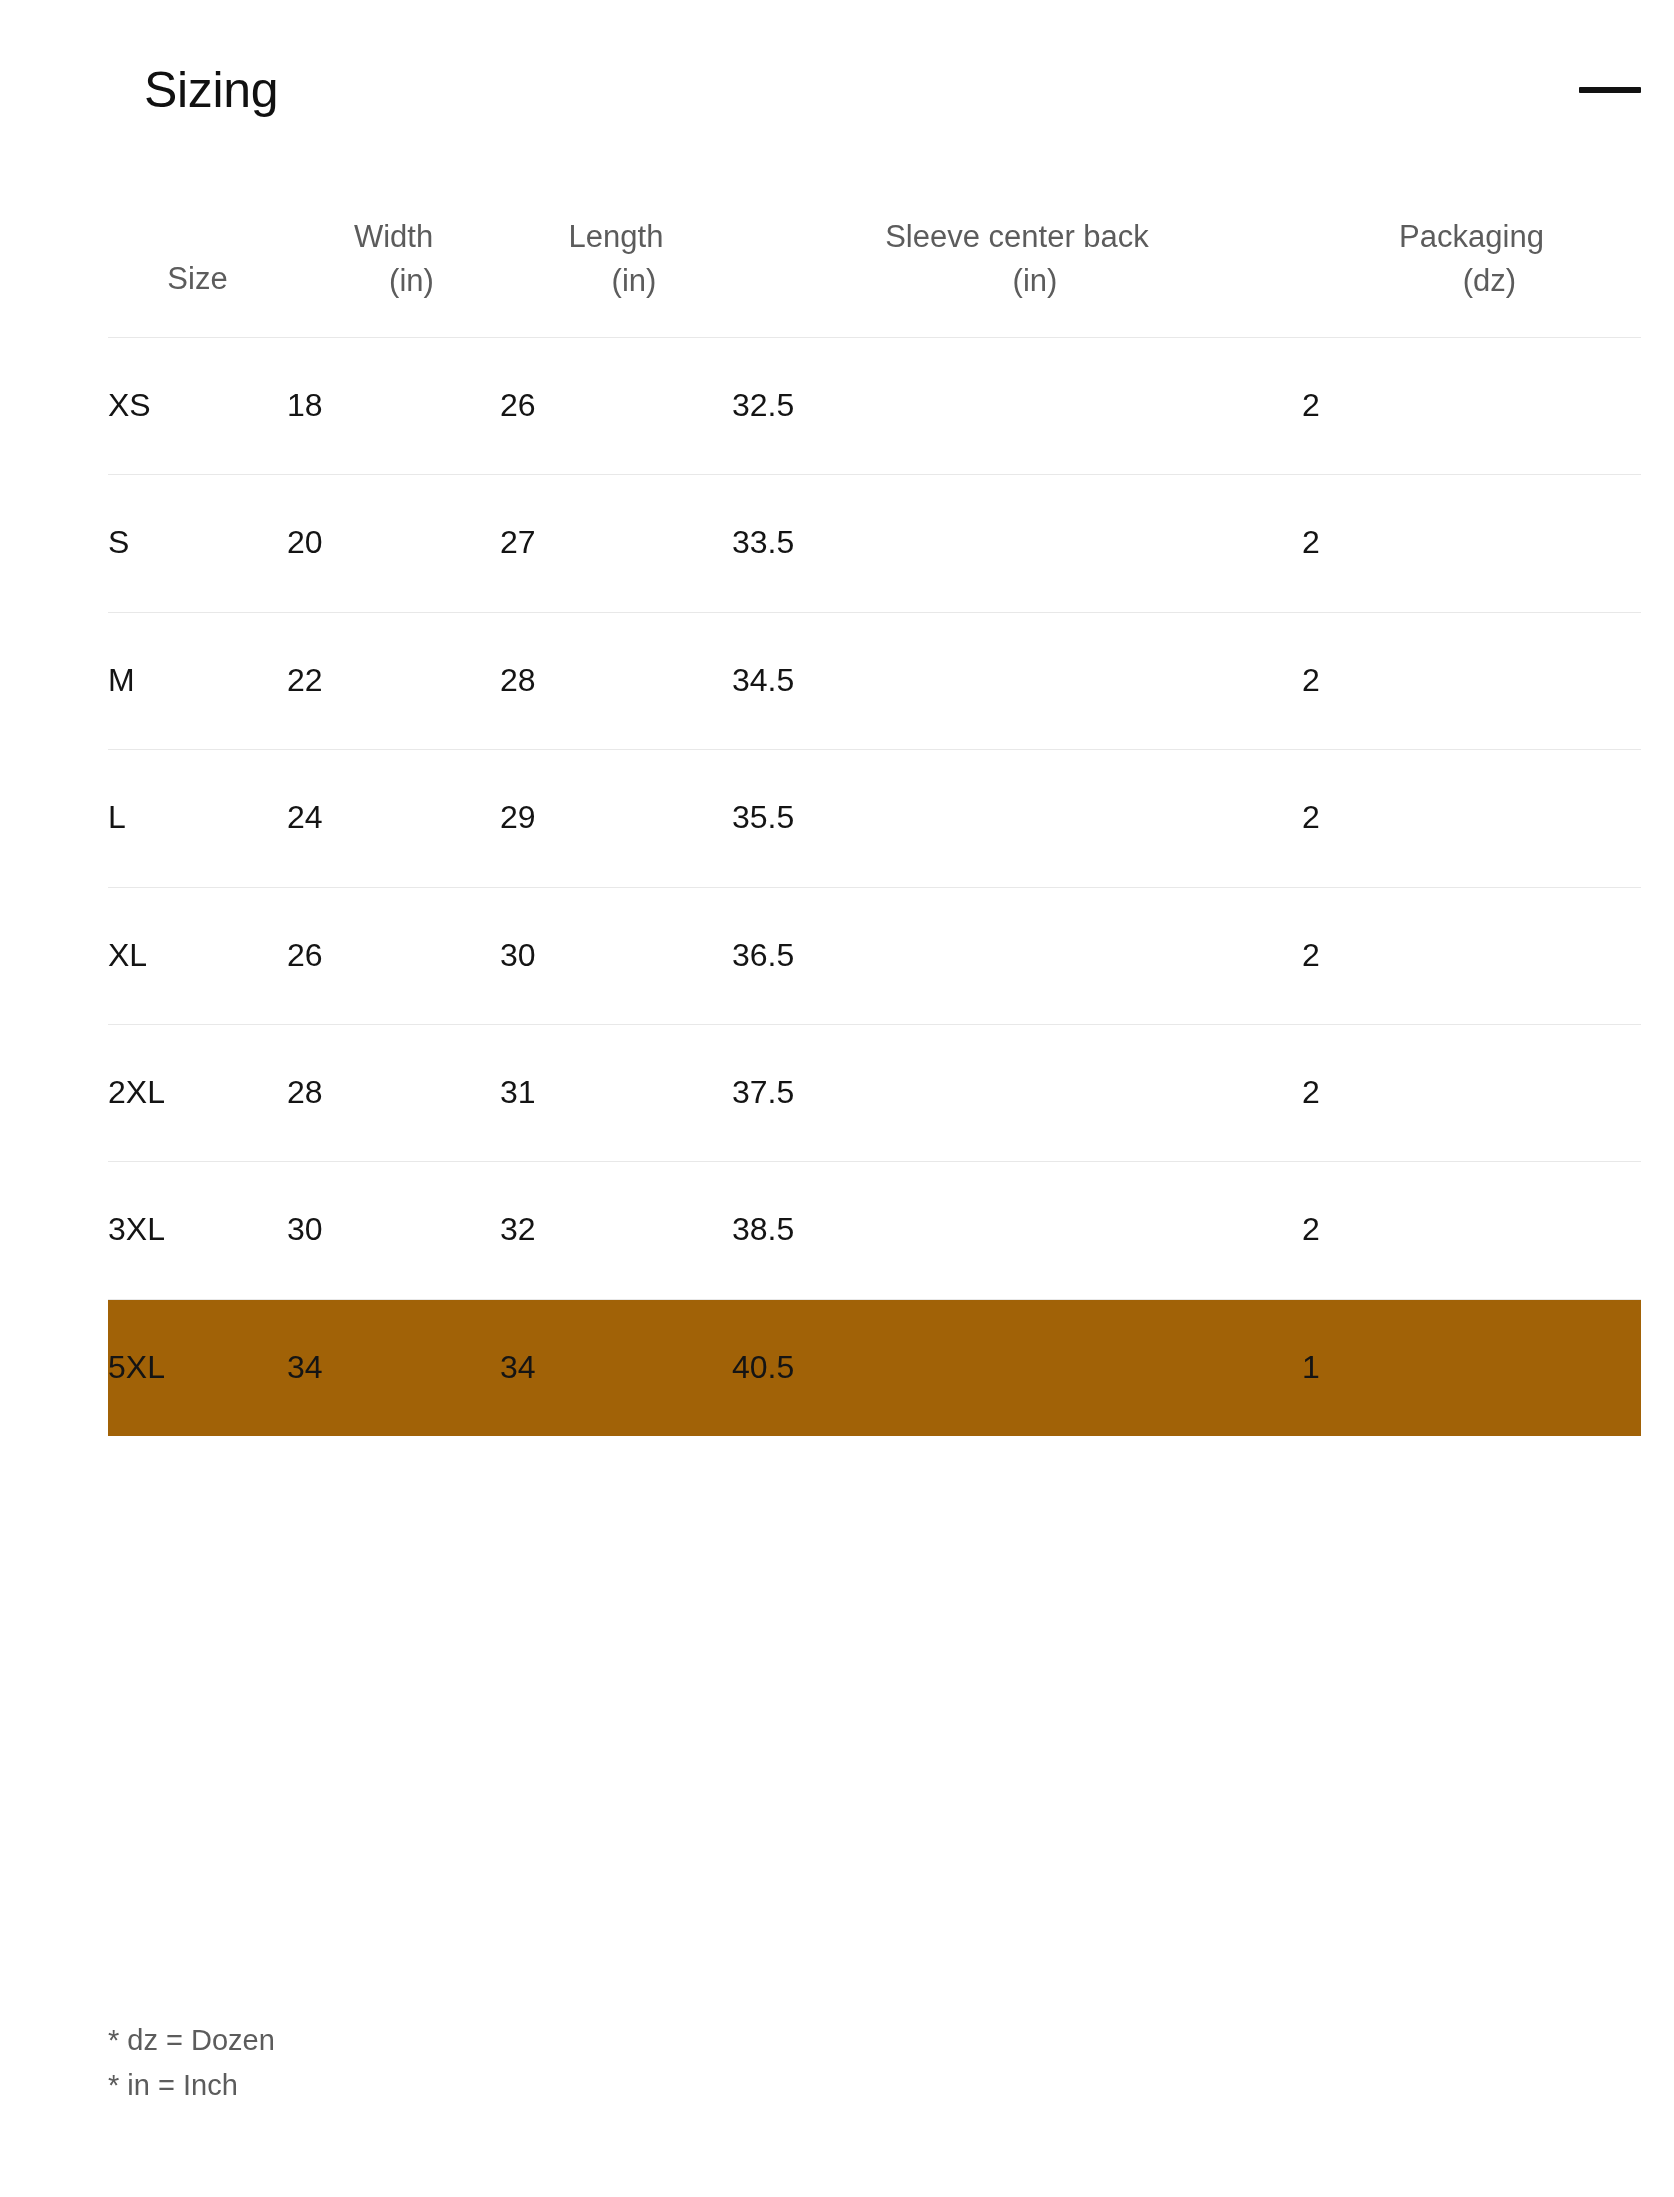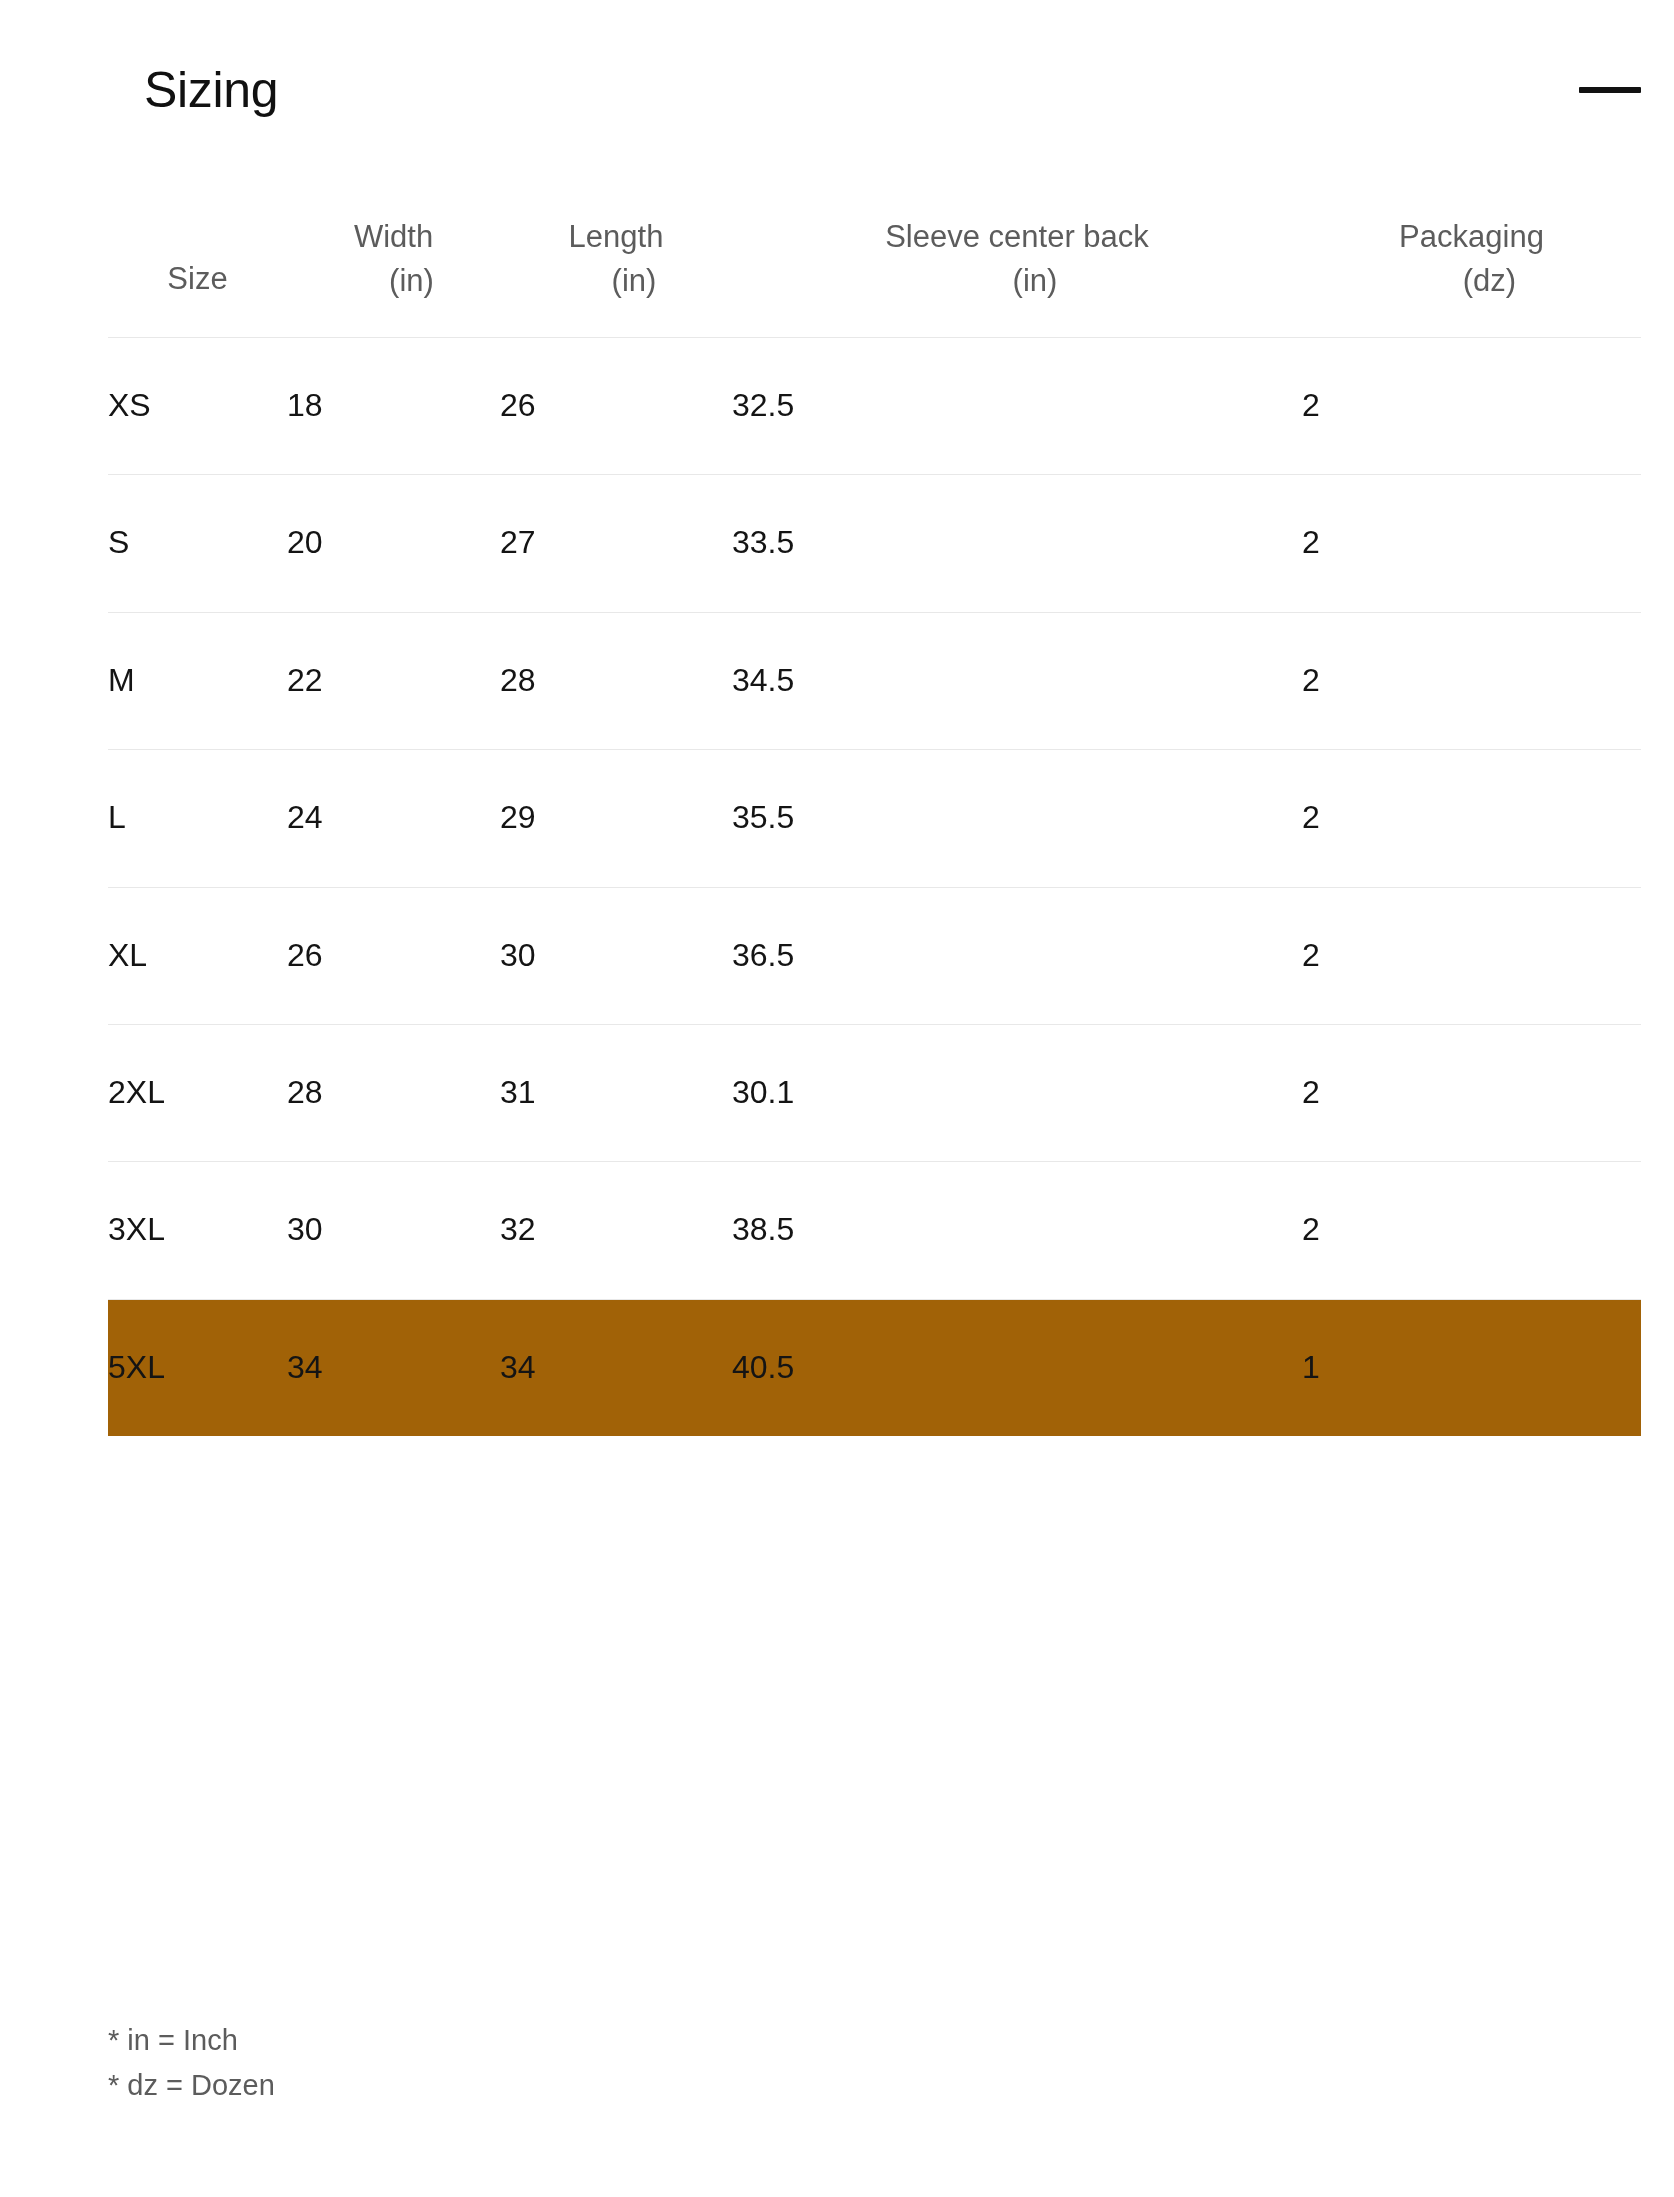--- a/index.html
+++ b/index.html
@@ -209,39 +209,39 @@
           <td>XL</td>
           <td>26</td>
           <td>30</td>
           <td>36.5</td>
           <td>2</td>
         </tr>
         <tr>
           <td>2XL</td>
           <td>28</td>
           <td>31</td>
-          <td>30.1</td>
+          <td>37.5</td>
           <td>2</td>
         </tr>
         <tr>
           <td>3XL</td>
           <td>30</td>
           <td>32</td>
           <td>38.5</td>
           <td>2</td>
         </tr>
         <tr class="row-highlight">
           <td>5XL</td>
           <td>34</td>
           <td>34</td>
           <td>40.5</td>
           <td>1</td>
         </tr>
       </tbody>
   </table>
 
   <div class="footnotes">
+      <div class="footnote">* dz = Dozen</div>
       <div class="footnote">* in = Inch</div>
-      <div class="footnote">* dz = Dozen</div>
     </div>
 
 </div>
 
 
 </body></html>

